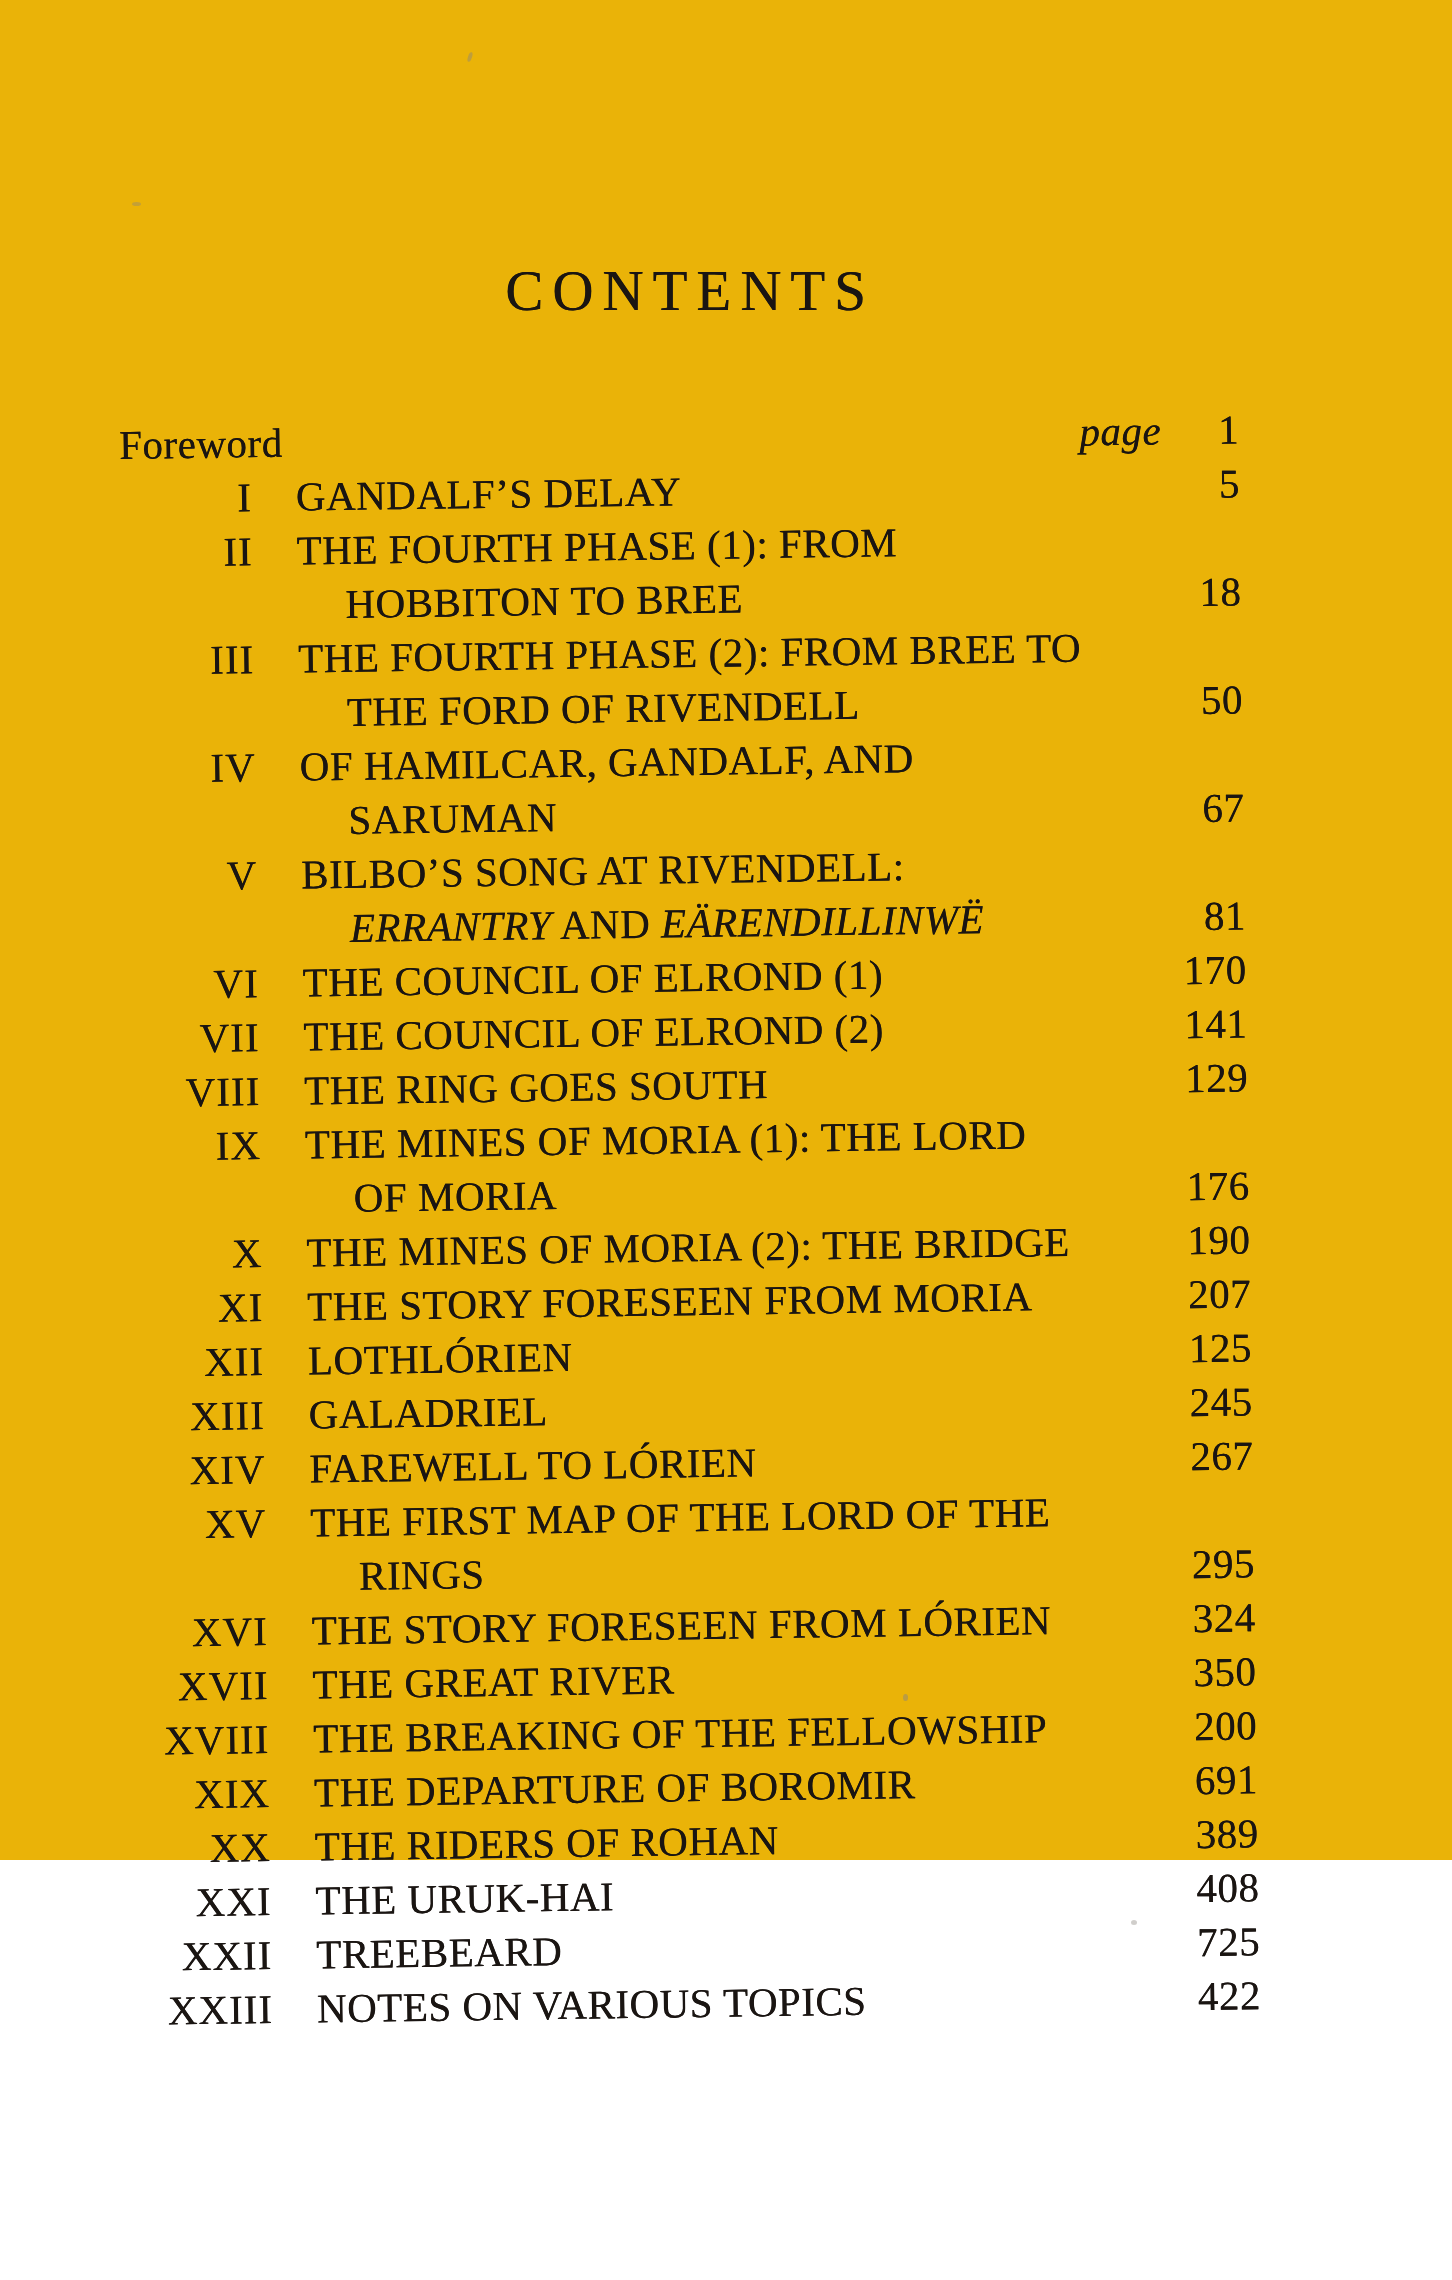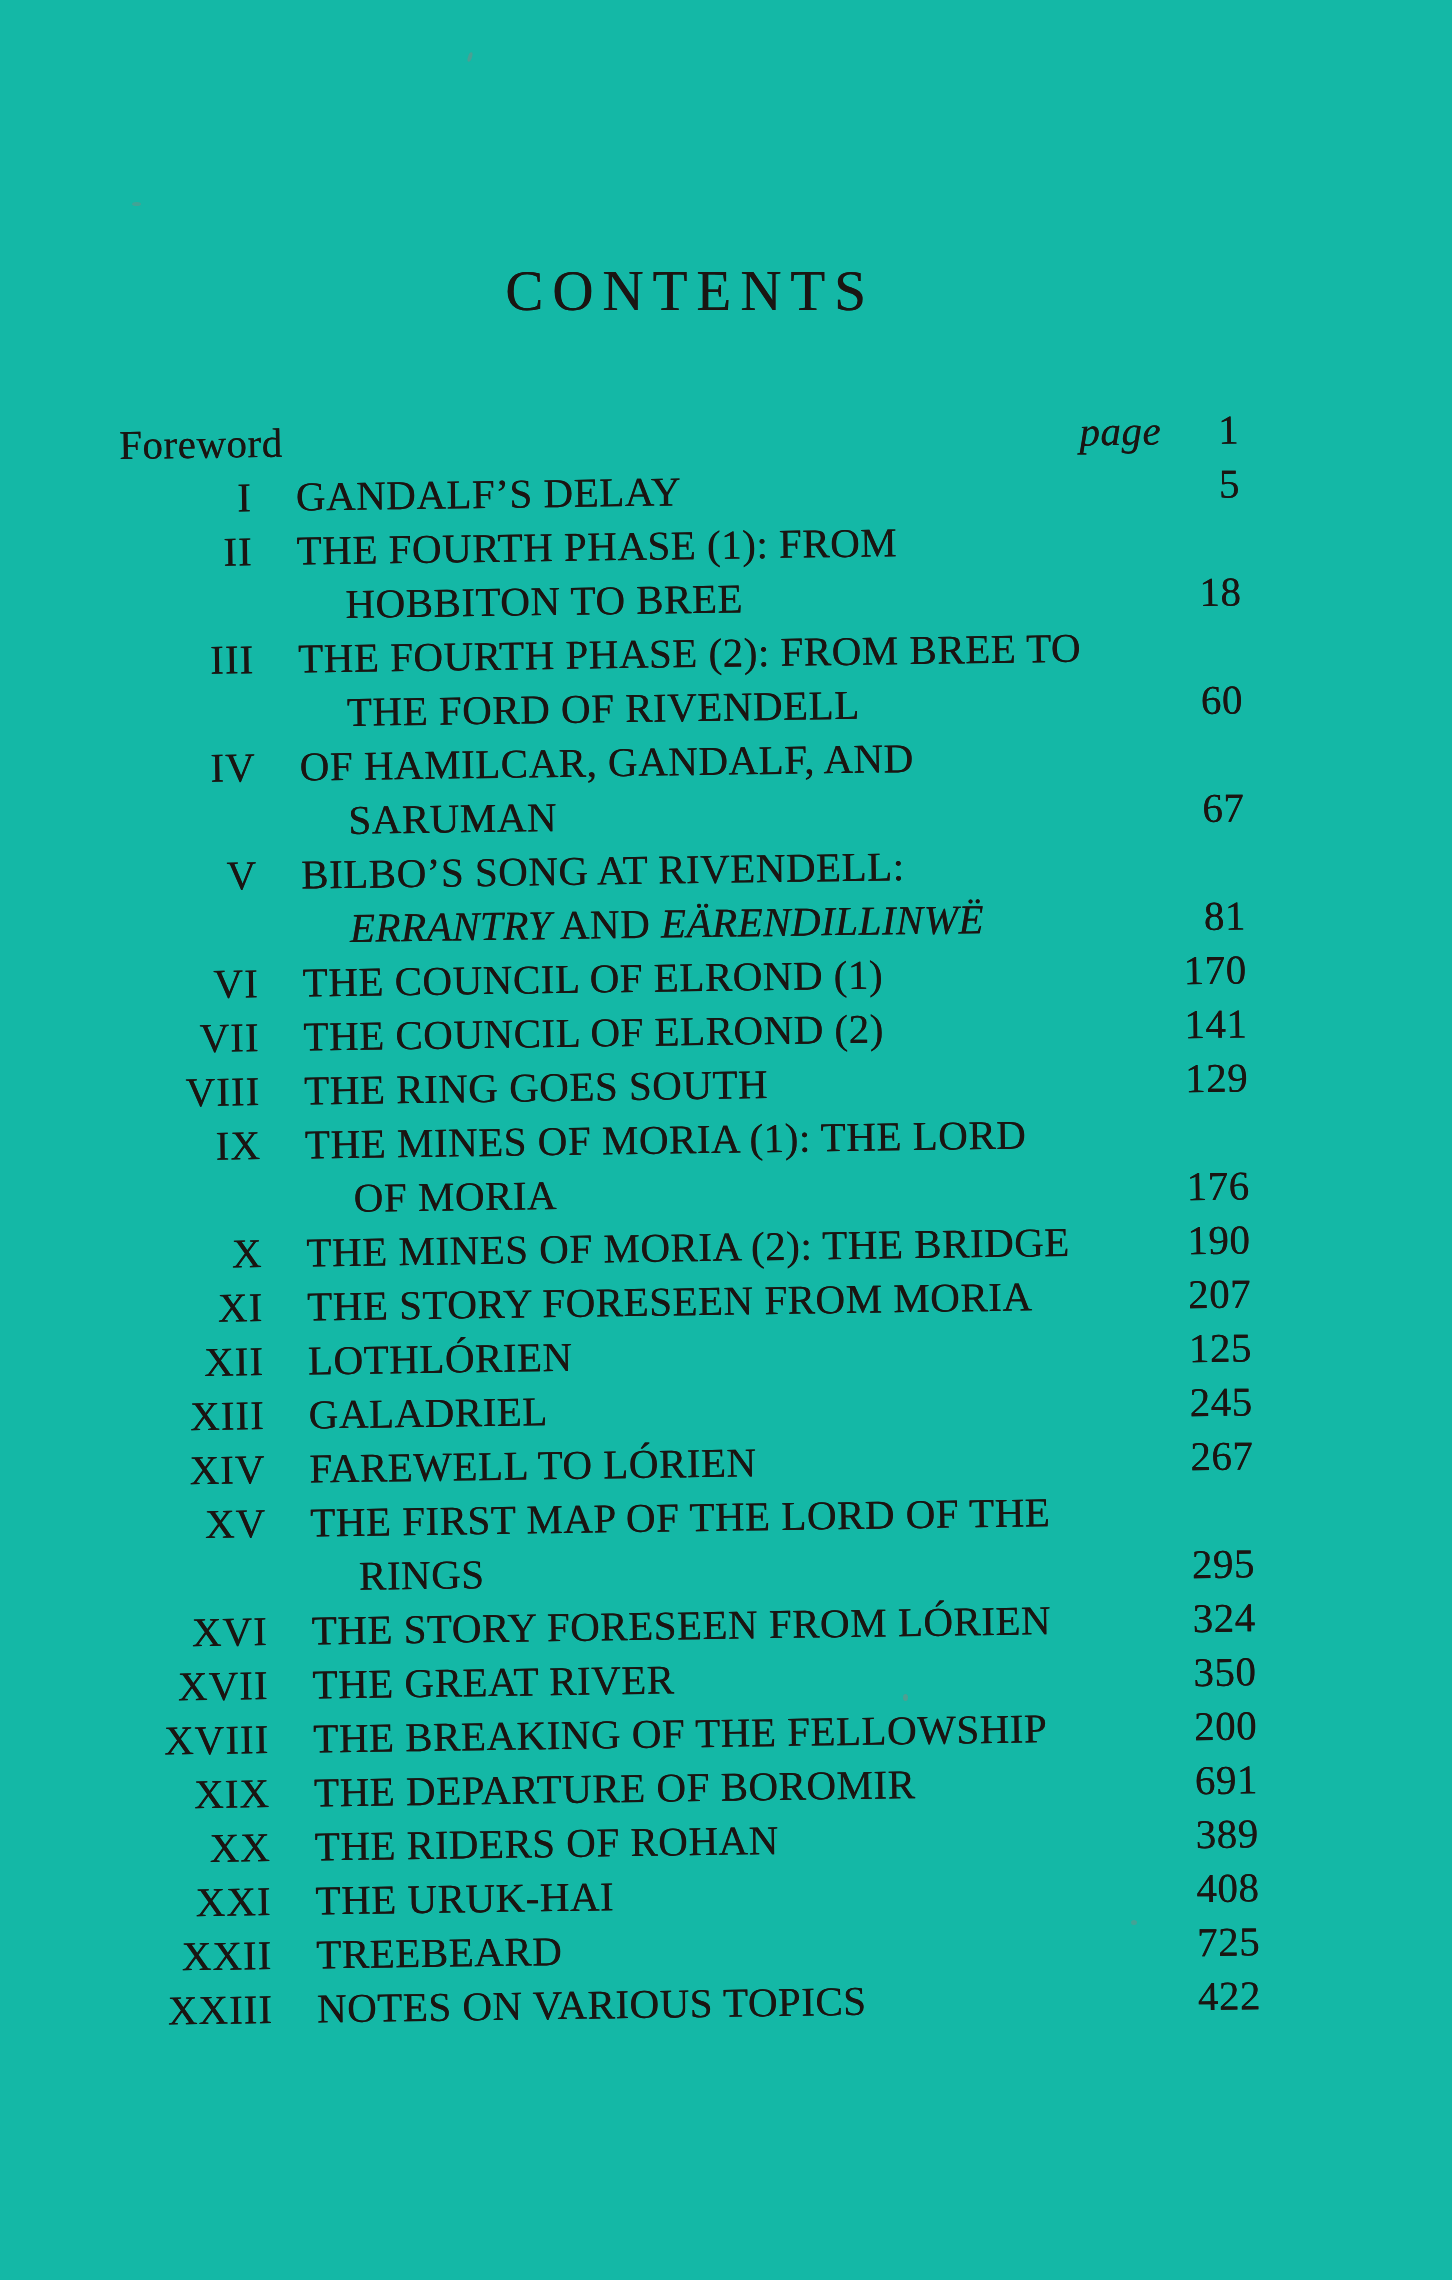--- a/index.html
+++ b/index.html
@@ -5,22 +5,22 @@
   * { margin:0; padding:0; box-sizing:border-box; }
   html, body { width:1452px; height:2280px; }
   body {
     background:#ffffff;
     font-family:"Liberation Serif","DejaVu Serif",serif;
     color:#1a1512;
     overflow:hidden;
   }
   #page {
     position:relative;
-    width:1452px; height:2280px;
-    background:#14b8a6;
+    width:1452px; height:1860px;
+    background:#eab308;
   }
   
   .speck { position:absolute; background:#8a857e; border-radius:50%; }
   .speck.s1 { left:468px; top:52px;  width:4px; height:10px; opacity:.45; transform:rotate(18deg); }
   .speck.s2 { left:132px; top:202px; width:9px; height:4px;  opacity:.40; }
   .speck.s3 { left:903px; top:1694px; width:5px; height:7px; opacity:.50; }
   .speck.s4 { left:1131px; top:1920px; width:6px; height:5px; opacity:.40; }
 
   #title {
     position:absolute;
@@ -92,21 +92,21 @@
             <div class="line cont"><span>HOBBITON TO BREE</span></div>
           </div>
           <div class="page-col">18</div>
         </div>
         <div class="row">
           <div class="num-col">III</div>
           <div class="title-col">
             <div class="line"><span>THE FOURTH PHASE (2): FROM BREE TO</span></div>
             <div class="line cont"><span>THE FORD OF RIVENDELL</span></div>
           </div>
-          <div class="page-col">60</div>
+          <div class="page-col">50</div>
         </div>
         <div class="row">
           <div class="num-col">IV</div>
           <div class="title-col">
             <div class="line"><span>OF HAMILCAR, GANDALF, AND</span></div>
             <div class="line cont"><span>SARUMAN</span></div>
           </div>
           <div class="page-col">67</div>
         </div>
         <div class="row">

